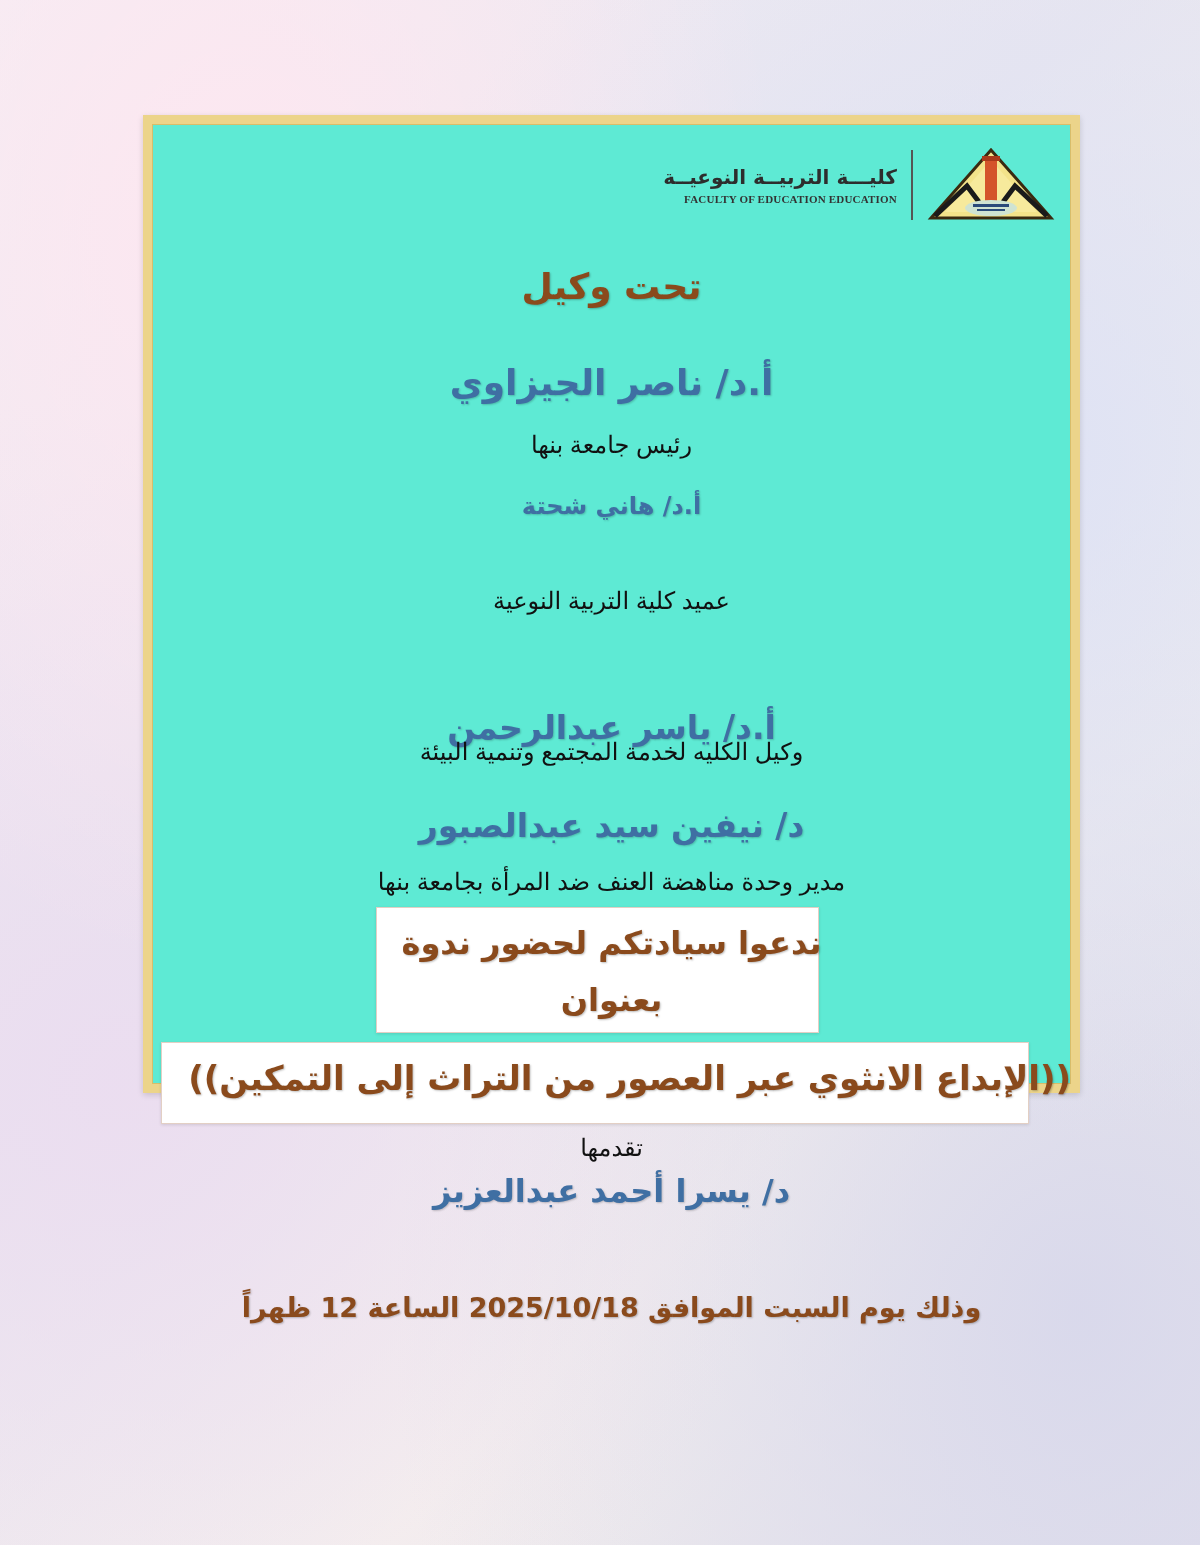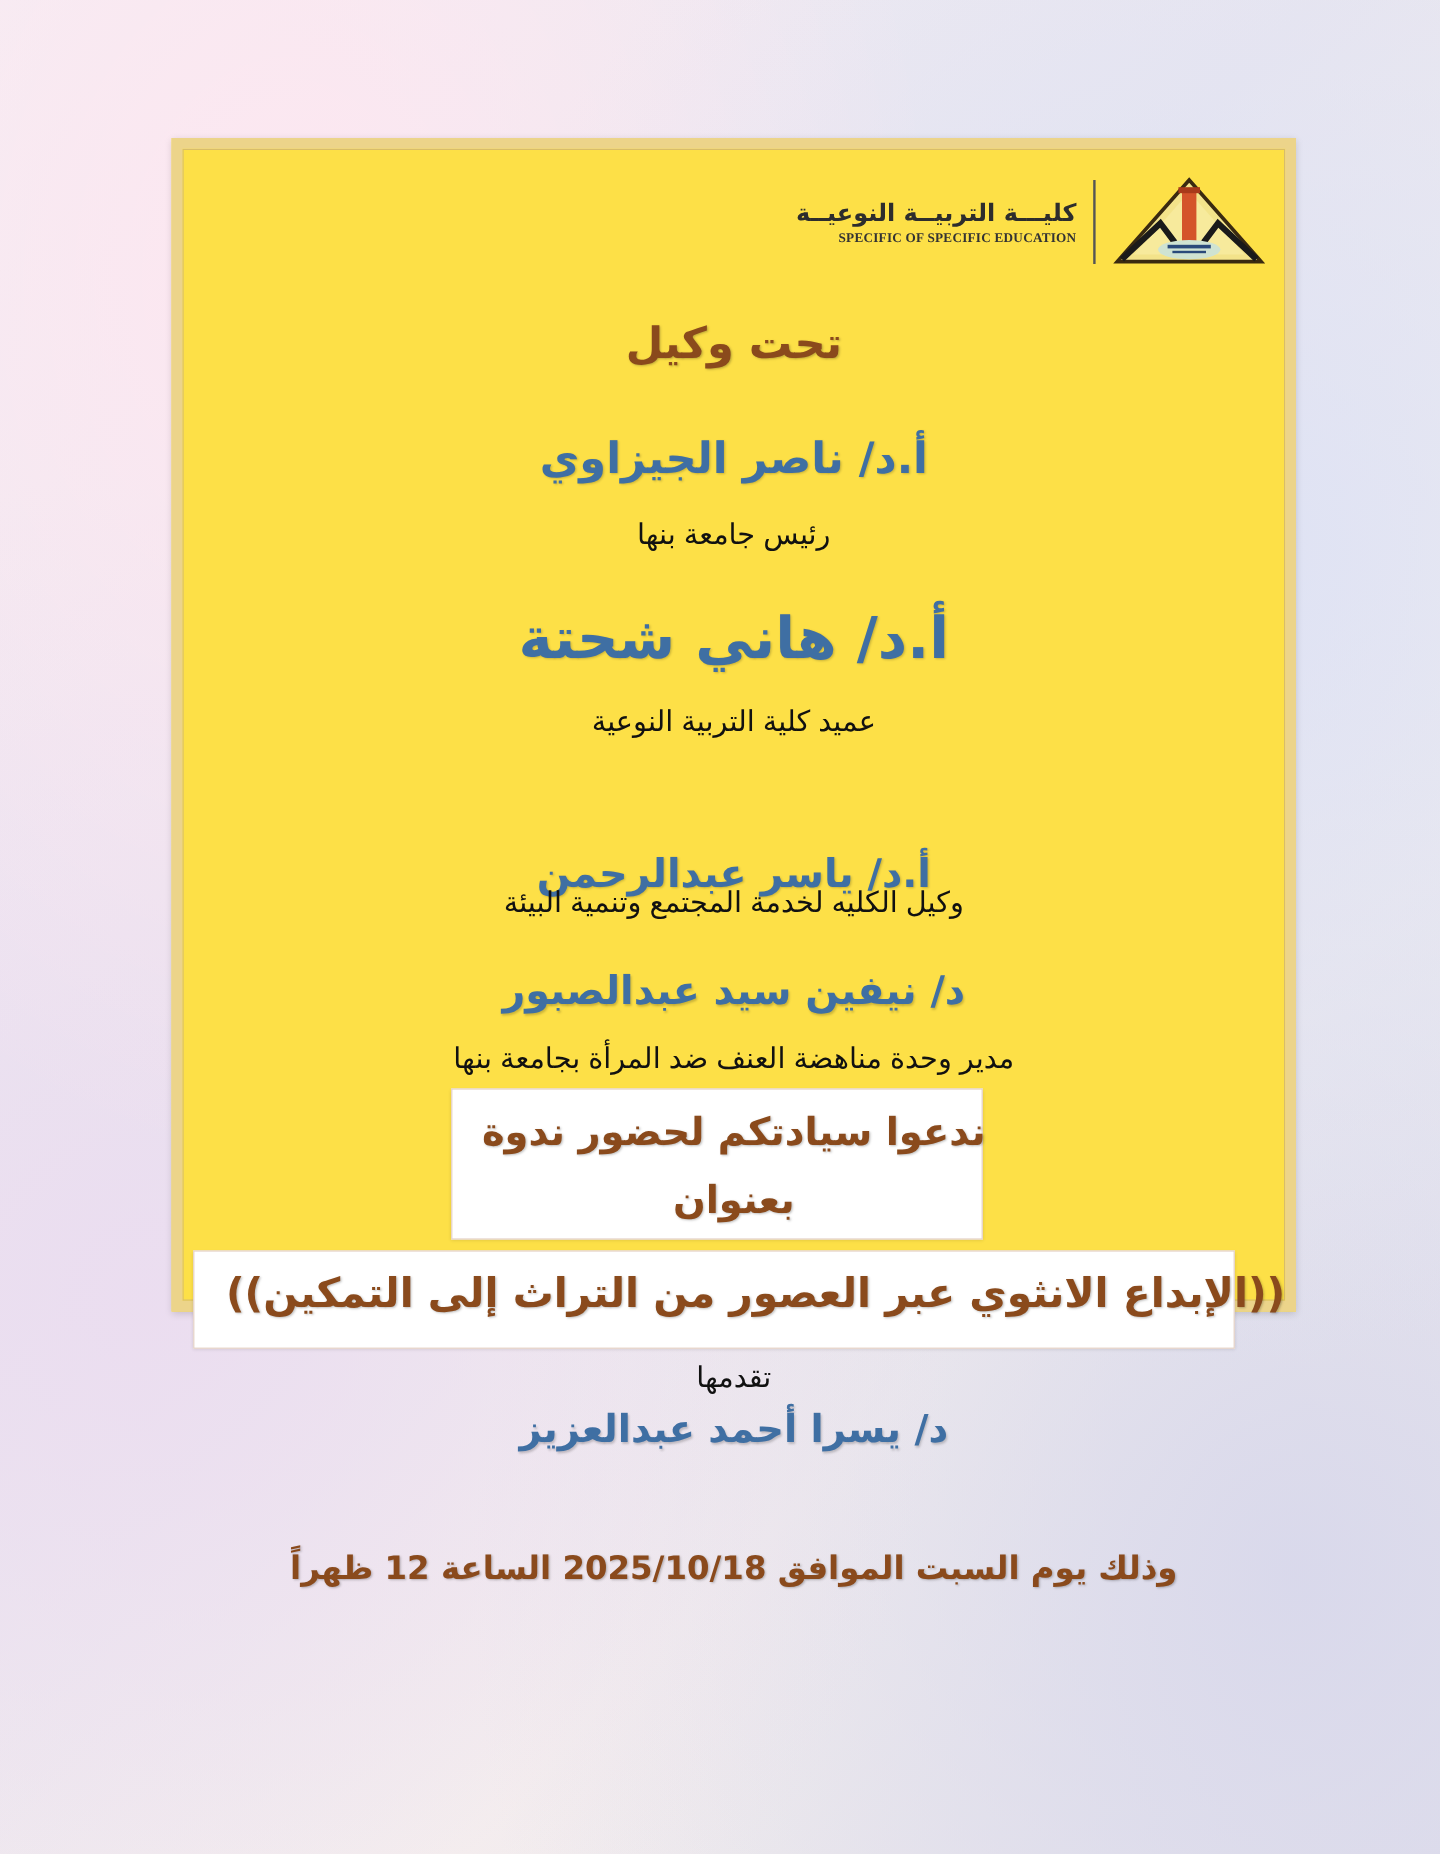--- a/index.html
+++ b/index.html
@@ -8,21 +8,21 @@
       background:
         radial-gradient(ellipse at 20% 15%, rgba(255,230,240,0.9) 0%, rgba(255,255,255,0) 40%),
         radial-gradient(ellipse at 85% 30%, rgba(220,225,245,0.9) 0%, rgba(255,255,255,0) 45%),
         radial-gradient(ellipse at 10% 70%, rgba(235,220,240,0.9) 0%, rgba(255,255,255,0) 45%),
         radial-gradient(ellipse at 90% 85%, rgba(215,215,235,0.9) 0%, rgba(255,255,255,0) 45%),
         linear-gradient(135deg,#f3eef4 0%,#e9e6ef 40%,#f6f1ee 70%,#e4e2ec 100%);
       font-family:"DejaVu Sans",sans-serif;
     }
     .card{
       position:absolute;left:143px;top:115px;width:937px;height:978px;
-      box-sizing:border-box;background:#fde047;
+      box-sizing:border-box;background:#5eead4;
       border:9px solid #ecd48a;
       box-shadow:0 0 0 1px #d8bd6a inset, 0 2px 6px rgba(0,0,0,0.15);
     }
     .card-inner{position:absolute;left:0;top:0;right:0;bottom:0;direction:rtl;}
     .header{position:absolute;right:16px;top:22px;display:flex;flex-direction:row;align-items:center;direction:ltr;}
     .header-text{text-align:right;margin-right:14px;}
     .header-ar{font-family:"DejaVu Sans",sans-serif;font-weight:bold;font-size:20px;color:#2d2d2d;direction:rtl;}
     .header-en{font-family:"Liberation Serif",serif;font-weight:bold;font-size:11px;color:#333;margin-top:4px;letter-spacing:0.2px;}
     .header-divider{width:2px;height:70px;background:#555;margin-right:14px;}
     .logo{width:128px;height:78px;}
@@ -34,42 +34,42 @@
   </style>
 </head>
 <body>
 
 <div class="card">
   <div class="card-inner">
 
     <div class="header">
       <div class="header-text">
         <div class="header-ar">كليـــة التربيــة النوعيــة</div>
-        <div class="header-en">SPECIFIC OF SPECIFIC EDUCATION</div>
+        <div class="header-en">FACULTY OF EDUCATION EDUCATION</div>
       </div>
       <div class="header-divider"></div>
       <svg class="logo" viewBox="0 0 128 78">
         <polygon points="64,4 4,72 124,72" fill="#f3e38a" stroke="#3a2a10" stroke-width="3"></polygon>
         <polygon points="64,14 18,66 110,66" fill="#f7ea9c"></polygon>
         <rect x="58" y="12" width="12" height="46" fill="#d4542a"></rect>
         <rect x="55" y="10" width="18" height="5" fill="#a83a1a"></rect>
         <polyline points="8,70 40,40 52,56" fill="none" stroke="#1a1a1a" stroke-width="5"></polyline>
         <polyline points="120,70 88,40 76,56" fill="none" stroke="#1a1a1a" stroke-width="5"></polyline>
         <ellipse cx="64" cy="62" rx="26" ry="8" fill="#cfe3d2"></ellipse>
         <rect x="46" y="58" width="36" height="3" fill="#2a4a7a"></rect>
         <rect x="50" y="63" width="28" height="2" fill="#2a4a7a"></rect>
       </svg>
     </div>
 
     <div class="line brown" style="top:142px;font-size:36px;">تحت وكيل</div>
 
     <div class="line blue" style="top:238px;font-size:36px;">أ.د/ ناصر الجيزاوي</div>
     <div class="line black" style="top:307px;font-size:24px;">رئيس جامعة بنها</div>
 
-    <div class="line blue" style="top:380px;font-size:48px;">أ.د/ هاني شحتة</div>
+    <div class="line blue" style="top:368px;font-size:24px;">أ.د/ هاني شحتة</div>
     <div class="line black" style="top:463px;font-size:24px;">عميد كلية التربية النوعية</div>
 
     <div class="line blue" style="top:540px;font-size:33px;margin-top:44px;">أ.د/ ياسر عبدالرحمن</div>
     <div class="line black" style="top:614px;font-size:24px;">وكيل الكليه لخدمة المجتمع وتنمية البيئة</div>
 
     <div class="line blue" style="top:682px;font-size:33px;">د/ نيفين سيد عبدالصبور</div>
     <div class="line black" style="top:744px;font-size:24px;">مدير وحدة مناهضة العنف ضد المرأة بجامعة بنها</div>
 
     <div class="boxed" style="left:224px;top:783px;width:441px;height:124px;"></div>
     <div class="line brown" style="top:800px;font-size:32px;">ندعوا سيادتكم لحضور ندوة</div>

